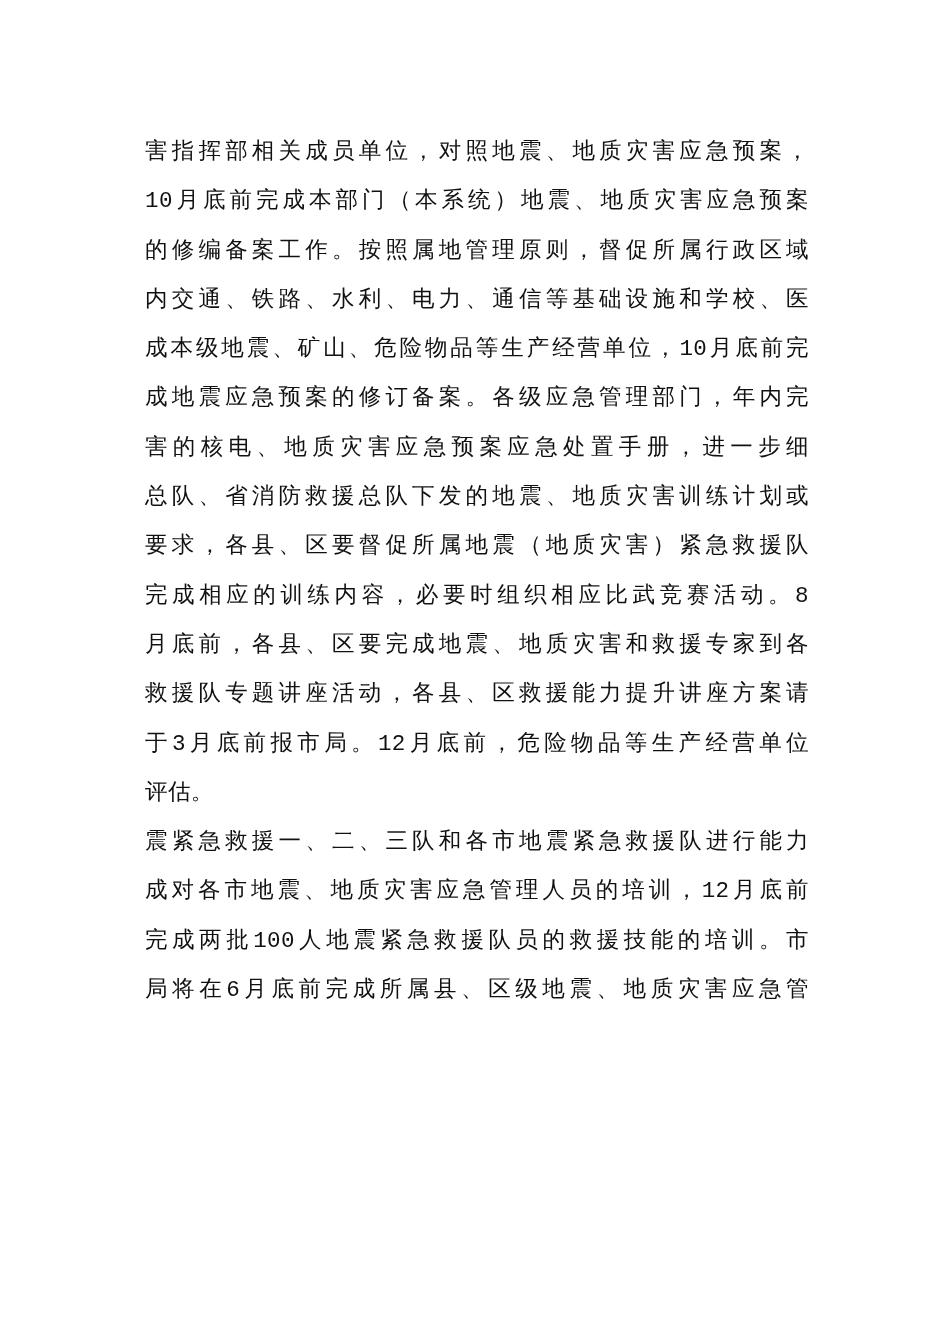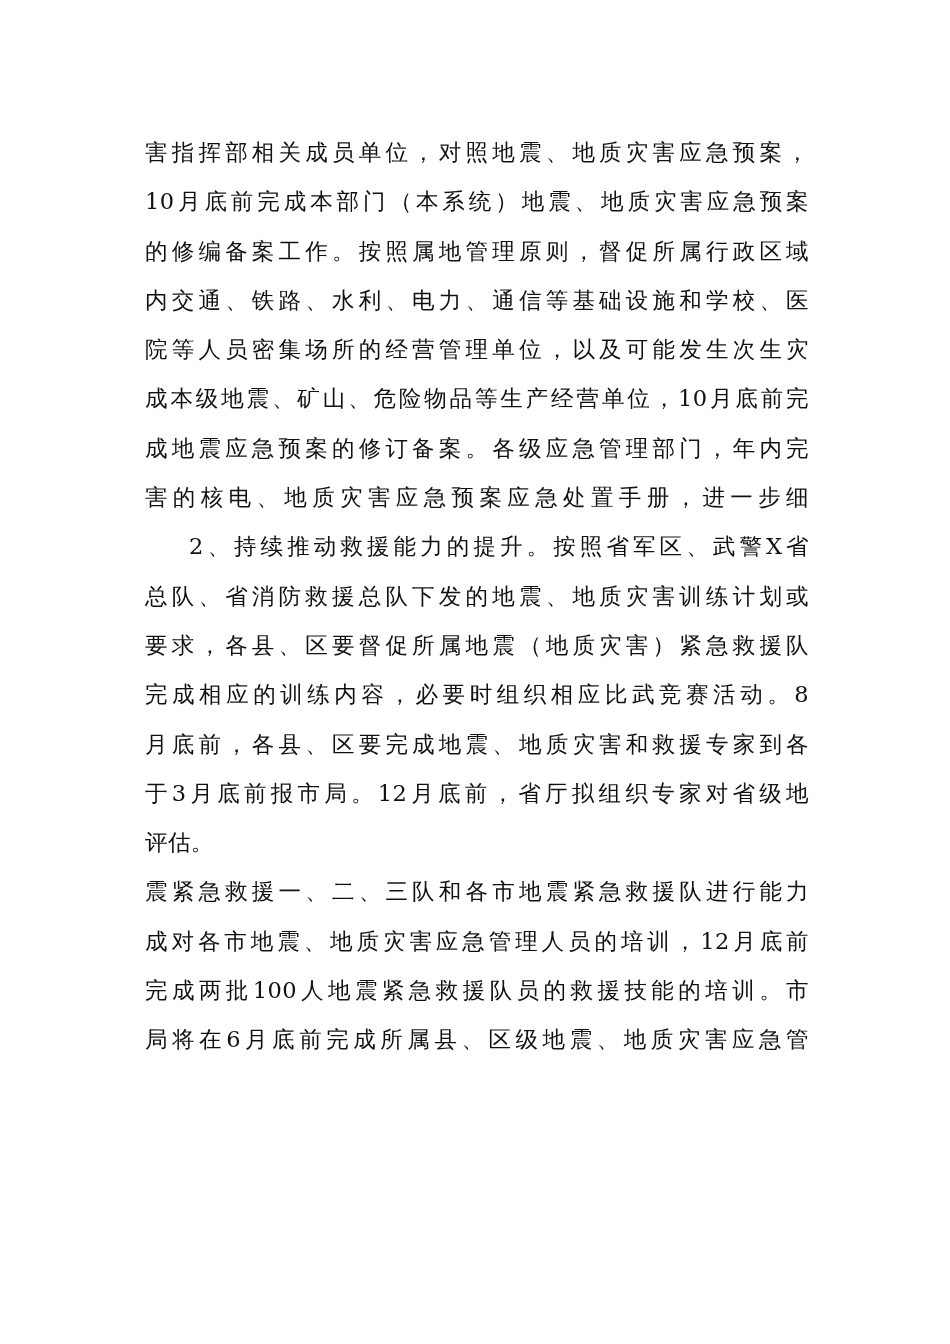--- a/index.html
+++ b/index.html
@@ -3,45 +3,44 @@
   <meta charset="utf-8">
   <style>
     html, body { margin: 0; padding: 0; background: #ffffff; }
     body { width: 950px; height: 1344px; position: relative; overflow: hidden; }
     .page {
       position: absolute; left: 145px; top: 128px; width: 664px;
       font-family: "DejaVu Serif", "Liberation Serif", serif;
       color: #111111; font-size: 22.5px; line-height: 49.3px;
       letter-spacing: 0.4px;
     }
-    .line { display: block; white-space: nowrap; height: 49.3px; text-align: justify; text-align-last: justify; }
+    .line { display: block; white-space: nowrap; height: 49.3px; text-align: justify; text-align-last: justify; font-family: Liberation Mono, monospace; }
     .line.last { text-align-last: left; }
     .line.indent { padding-left: 44px; }
   </style>
 </head>
 <body>
 
 <div class="page">
   <div>
     <span class="line">害指挥部相关成员单位，对照地震、地质灾害应急预案，</span>
     <span class="line">10月底前完成本部门（本系统）地震、地质灾害应急预案</span>
     <span class="line">的修编备案工作。按照属地管理原则，督促所属行政区域</span>
     <span class="line">内交通、铁路、水利、电力、通信等基础设施和学校、医</span>
-    <span class="line">院等人员密集场所的经营管理单位，以及可能发生次生灾</span>
     <span class="line">成本级地震、矿山、危险物品等生产经营单位，10月底前完</span>
     <span class="line">成地震应急预案的修订备案。各级应急管理部门，年内完</span>
     <span class="line">害的核电、地质灾害应急预案应急处置手册，进一步细</span>
   </div>
   <div>
-    <span class="line indent">2、持续推动救援能力的提升。按照省军区、武警X省</span>
     <span class="line">总队、省消防救援总队下发的地震、地质灾害训练计划或</span>
     <span class="line">要求，各县、区要督促所属地震（地质灾害）紧急救援队</span>
     <span class="line">完成相应的训练内容，必要时组织相应比武竞赛活动。8</span>
     <span class="line">月底前，各县、区要完成地震、地质灾害和救援专家到各</span>
-    <span class="line">于3月底前报市局。12月底前，省厅拟组织专家对省级地</span>
+    <span class="line">救援队专题讲座活动，各县、区救援能力提升讲座方案请</span>
+    <span class="line">于3月底前报市局。12月底前，危险物品等生产经营单位</span>
     <span class="line last">评估。</span>
     <span class="line">震紧急救援一、二、三队和各市地震紧急救援队进行能力</span>
   </div>
   <div>
     <span class="line">成对各市地震、地质灾害应急管理人员的培训，12月底前</span>
     <span class="line">完成两批100人地震紧急救援队员的救援技能的培训。市</span>
     <span class="line">局将在6月底前完成所属县、区级地震、地质灾害应急管</span>
   </div>
 </div>
 

